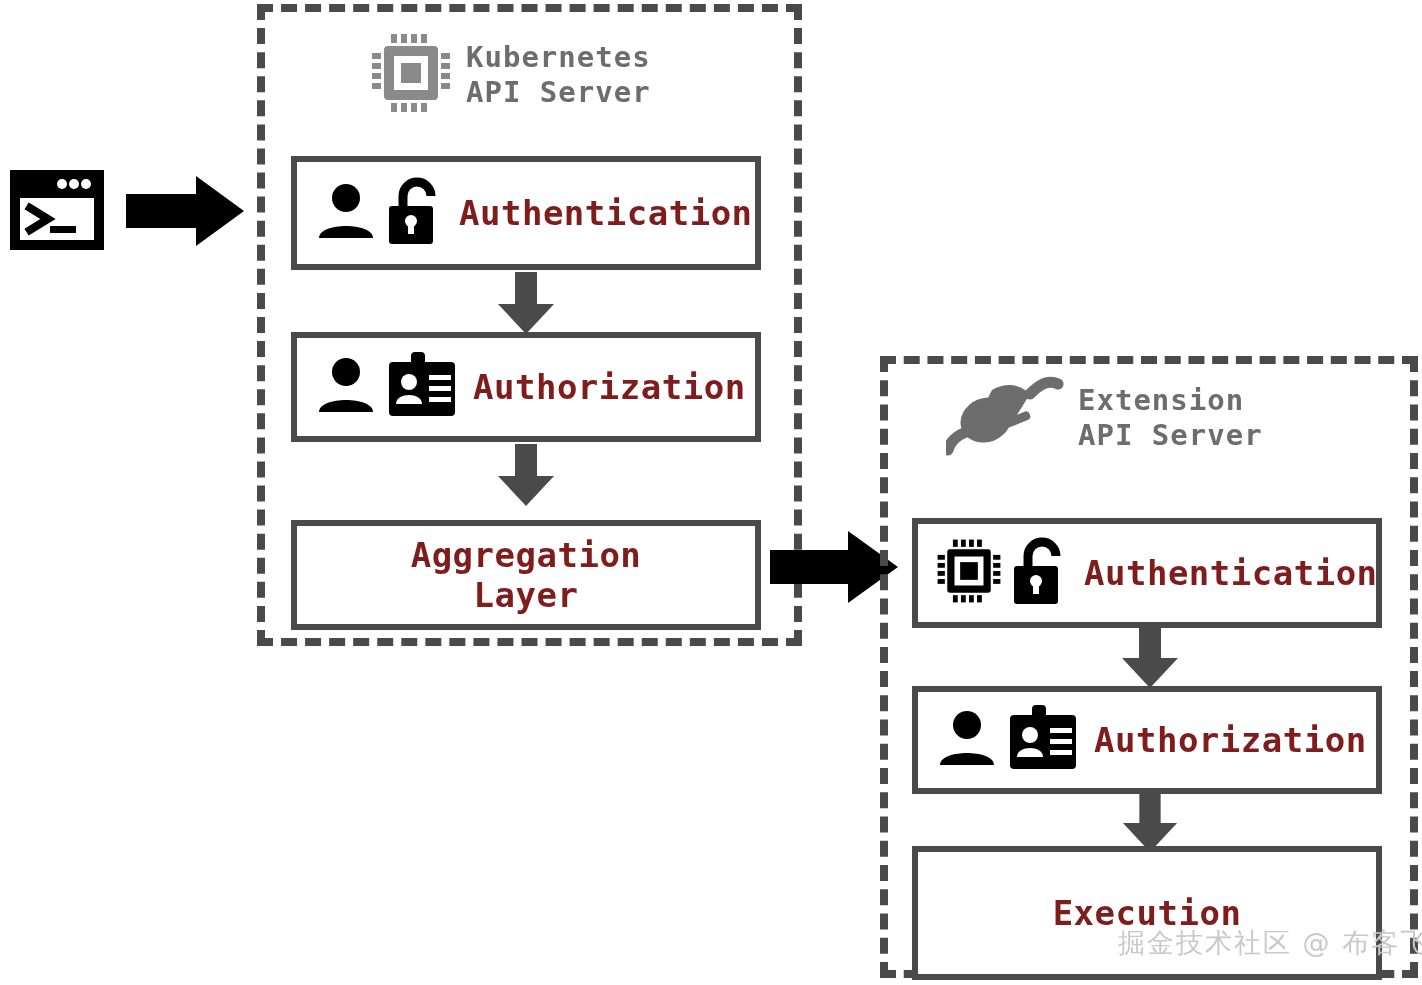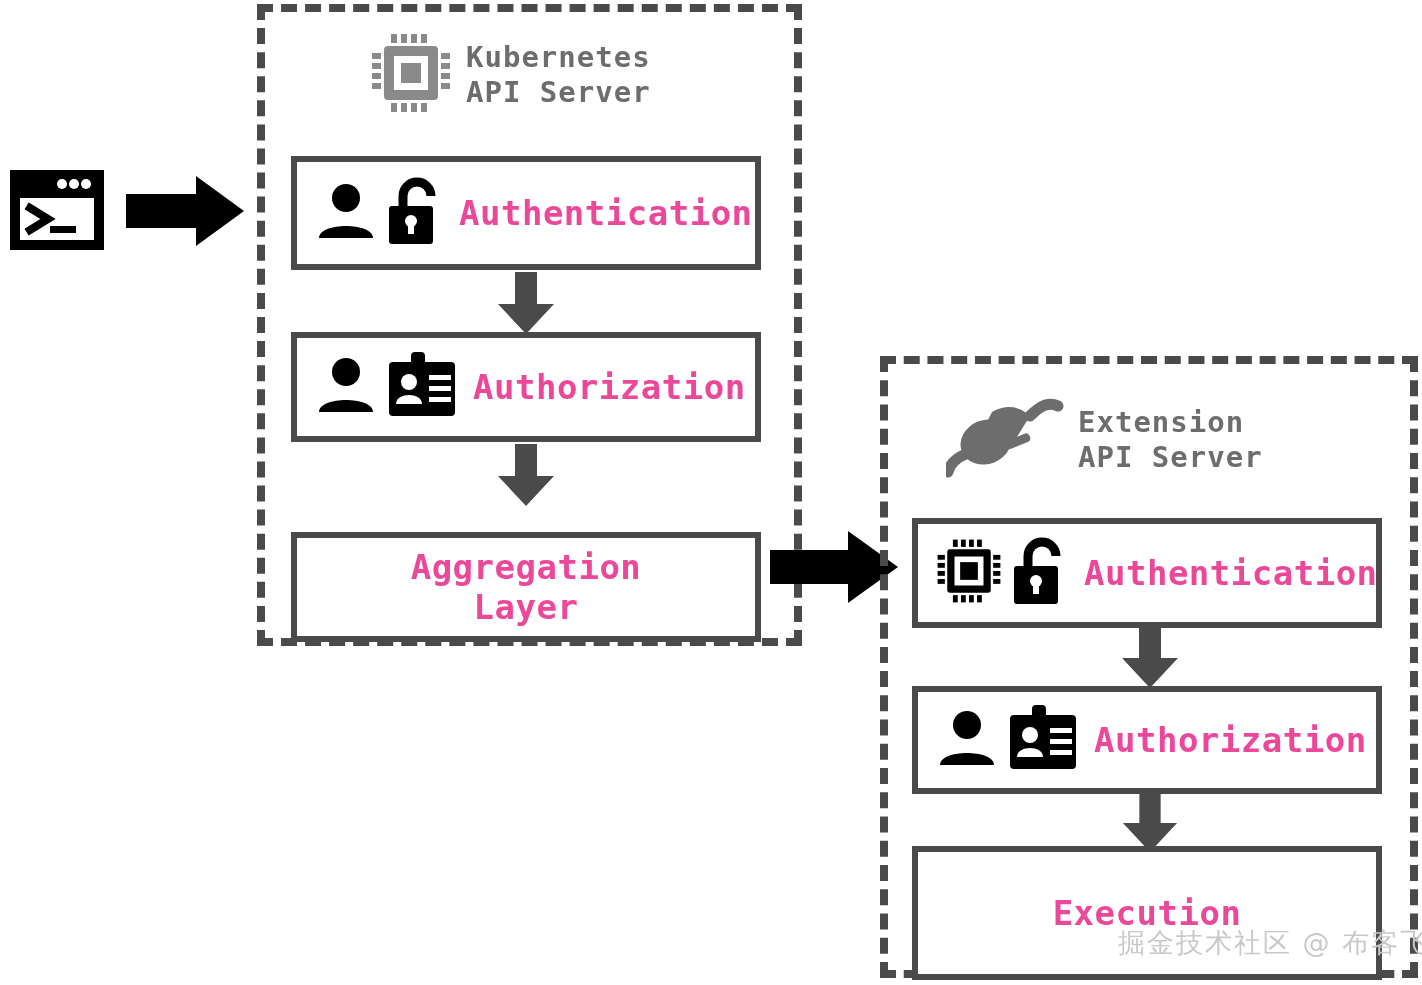--- a/index.html
+++ b/index.html
@@ -21,39 +21,39 @@
 
   
   .group-header{
     position:absolute;display:flex;align-items:center;gap:14px;
   }
   .group-title{
     color:#6d6d6d;font-weight:700;font-size:29px;line-height:1.22;
     letter-spacing:1px;white-space:pre-line;
   }
   #header-k8s{left:370px;top:32px;}
-  #header-ext{left:946px;top:398px;}
+  #header-ext{left:946px;top:376px;}
 
   
   .stage-box{
     position:absolute;box-sizing:border-box;
     border:6px solid #4a4a4a;background:#ffffff;
     display:flex;align-items:center;
   }
   .stage-box.center{justify-content:center;}
   .stage-label{
-    color:#ec4899;font-weight:700;font-size:34px;letter-spacing:.5px;
+    color:#7f1d1d;font-weight:700;font-size:34px;letter-spacing:.5px;
     white-space:pre-line;text-align:center;line-height:1.18;
   }
   .icon-pair{display:flex;align-items:center;gap:10px;margin-left:18px;margin-right:16px;flex:0 0 auto;}
 
   
   #box-k8s-authn{left:291px;top:156px;width:470px;height:114px;}
   #box-k8s-authz{left:291px;top:332px;width:470px;height:110px;}
-  #box-k8s-agg  {left:291px;top:532px;width:470px;height:110px;}
+  #box-k8s-agg  {left:291px;top:520px;width:470px;height:110px;}
 
   
   #box-ext-authn{left:912px;top:518px;width:470px;height:110px;}
   #box-ext-authz{left:912px;top:686px;width:470px;height:108px;}
   #box-ext-exec {left:912px;top:846px;width:470px;height:134px;}
 
   
   .arrow-down{position:absolute;}
 
   

